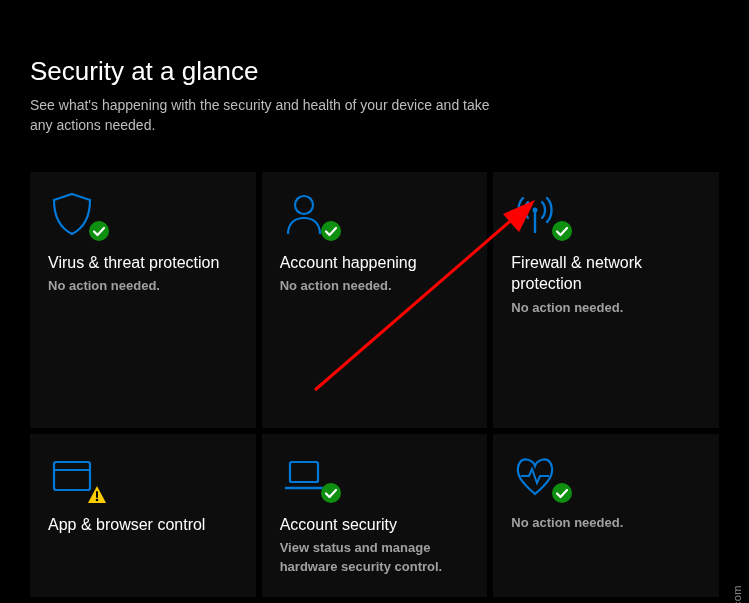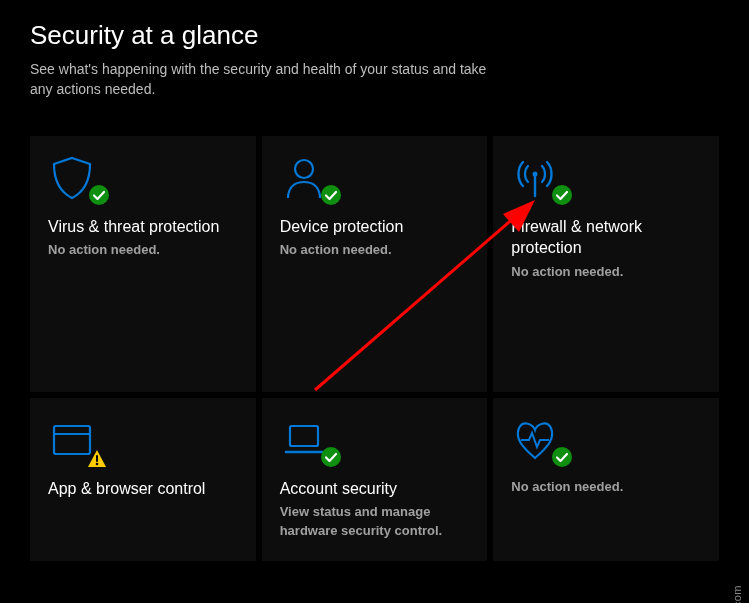--- a/index.html
+++ b/index.html
@@ -13,20 +13,21 @@
       position: relative;
     }
     .page-header {
       padding: 20px 0 0 30px;
     }
     .page-title {
       font-size: 26px;
       font-weight: 400;
       color: #fff;
       margin-bottom: 8px;
+      margin-top: 36px;
     }
     .page-subtitle {
       font-size: 14px;
       color: #bdbdbd;
       line-height: 1.45;
       max-width: 460px;
     }
     .tiles {
       display: grid;
       grid-template-columns: repeat(3, 1fr);
@@ -82,21 +83,21 @@
       transform: rotate(-90deg);
       transform-origin: right bottom;
       letter-spacing: 0.5px;
     }
   </style>
 </head>
 <body>
 
 <div class="page-header">
   <h1 class="page-title">Security at a glance</h1>
-  <p class="page-subtitle">See what's happening with the security and health of your status and take any actions needed.</p>
+  <p class="page-subtitle">See what's happening with the security and health of your device and take any actions needed.</p>
 </div>
 
 <div class="tiles">
 
   <div class="tile">
     <div class="tile-icon-wrap">
       <svg width="48" height="48" viewBox="0 0 48 48">
         <path d="M24 4 L42 10 C42 26 36 38 24 44 C12 38 6 26 6 10 Z" fill="none" stroke="#0078d7" stroke-width="2.2"></path>
       </svg>
       <svg class="badge-svg badge-ok" width="22" height="22" viewBox="0 0 22 22">
@@ -112,21 +113,21 @@
     <div class="tile-icon-wrap">
       <svg width="48" height="48" viewBox="0 0 48 48">
         <circle cx="24" cy="15" r="9" fill="none" stroke="#0078d7" stroke-width="2.2"></circle>
         <path d="M8 44 C8 32 16 28 24 28 C32 28 40 32 40 44" fill="none" stroke="#0078d7" stroke-width="2.2"></path>
       </svg>
       <svg class="badge-svg badge-ok" width="22" height="22" viewBox="0 0 22 22">
         <circle cx="11" cy="11" r="10" fill="#0f8f0f"></circle>
         <path d="M6 11.5 L9.5 15 L16 8" stroke="#fff" stroke-width="2.2" fill="none" stroke-linecap="round" stroke-linejoin="round"></path>
       </svg>
     </div>
-    <div class="tile-title">Device protection</div>
+    <div class="tile-title">Account happening</div>
     <div class="tile-status">No action needed.</div>
   </div>
 
   <div class="tile">
     <div class="tile-icon-wrap">
       <svg width="48" height="48" viewBox="0 0 48 48">
         <path d="M12 8 C6 14 6 26 12 32" fill="none" stroke="#0078d7" stroke-width="2.4" stroke-linecap="round"></path>
         <path d="M36 8 C42 14 42 26 36 32" fill="none" stroke="#0078d7" stroke-width="2.4" stroke-linecap="round"></path>
         <path d="M17 12 C13 16 13 24 17 28" fill="none" stroke="#0078d7" stroke-width="2.2" stroke-linecap="round"></path>
         <path d="M31 12 C35 16 35 24 31 28" fill="none" stroke="#0078d7" stroke-width="2.2" stroke-linecap="round"></path>

